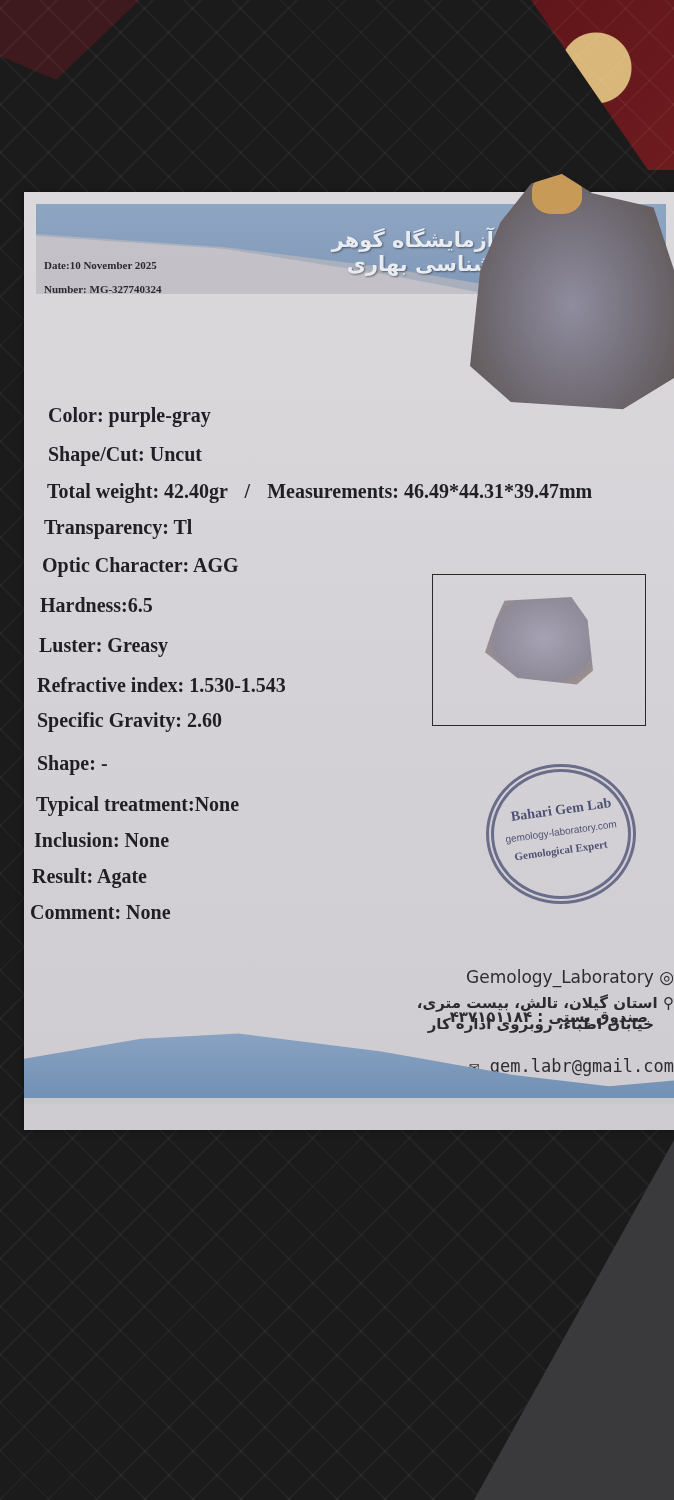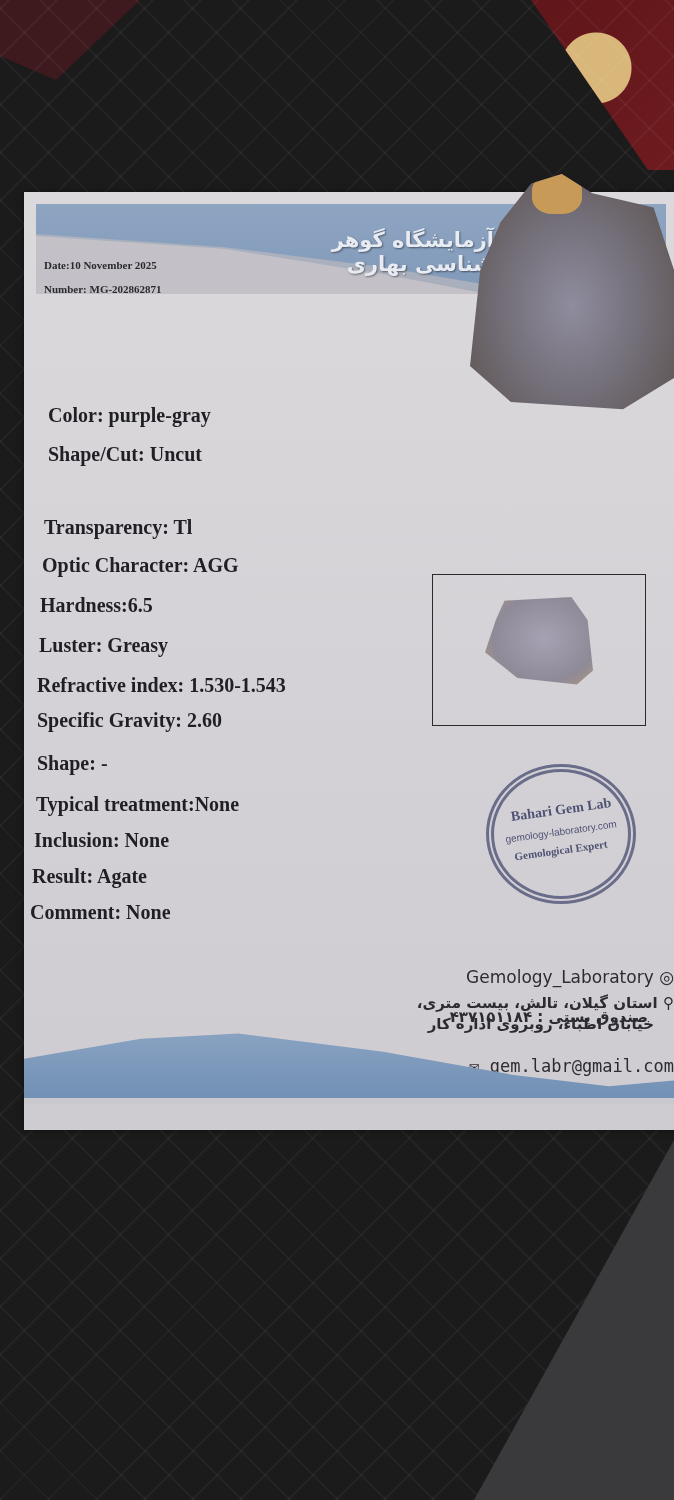--- a/index.html
+++ b/index.html
@@ -109,29 +109,36 @@
 <div class="bg-carpet"></div>
 <div class="bg-leather"></div>
 <div class="bg-cloth"></div>
 
 <div class="paper">
   <div class="header-band"></div>
   <div class="header-band-shade"></div>
   <div class="lab-title">آزمایشگاه گوهر شناسی بهاری</div>
 
   <div class="meta" style="top:67px;">Date:10  November 2025</div>
-  <div class="meta" style="top:91px;">Number: MG-202862871</div>
+  <div class="meta" style="top:91px;">Number: MG-327740324</div>
 
   <div class="field" style="left:24px; top:212px;">
     <span>Color:</span>
     <span>purple-gray</span>
   </div>
   <div class="field" style="left:24px; top:251px;">
     <span>Shape/Cut:</span>
     <span>Uncut</span>
+  </div>
+  <div class="field" style="left:23px; top:288px;">
+    <span>Total weight:</span>
+    <span>42.40gr</span>
+    <span style="margin:0 12px;">/</span>
+    <span>Measurements:</span>
+    <span>46.49*44.31*39.47mm</span>
   </div>
   <div class="field" style="left:20px; top:324px;">
     <span>Transparency:</span>
     <span>Tl</span>
   </div>
   <div class="field" style="left:18px; top:362px;">
     <span>Optic Character:</span>
     <span>AGG</span>
   </div>
   <div class="field" style="left:16px; top:402px;">

